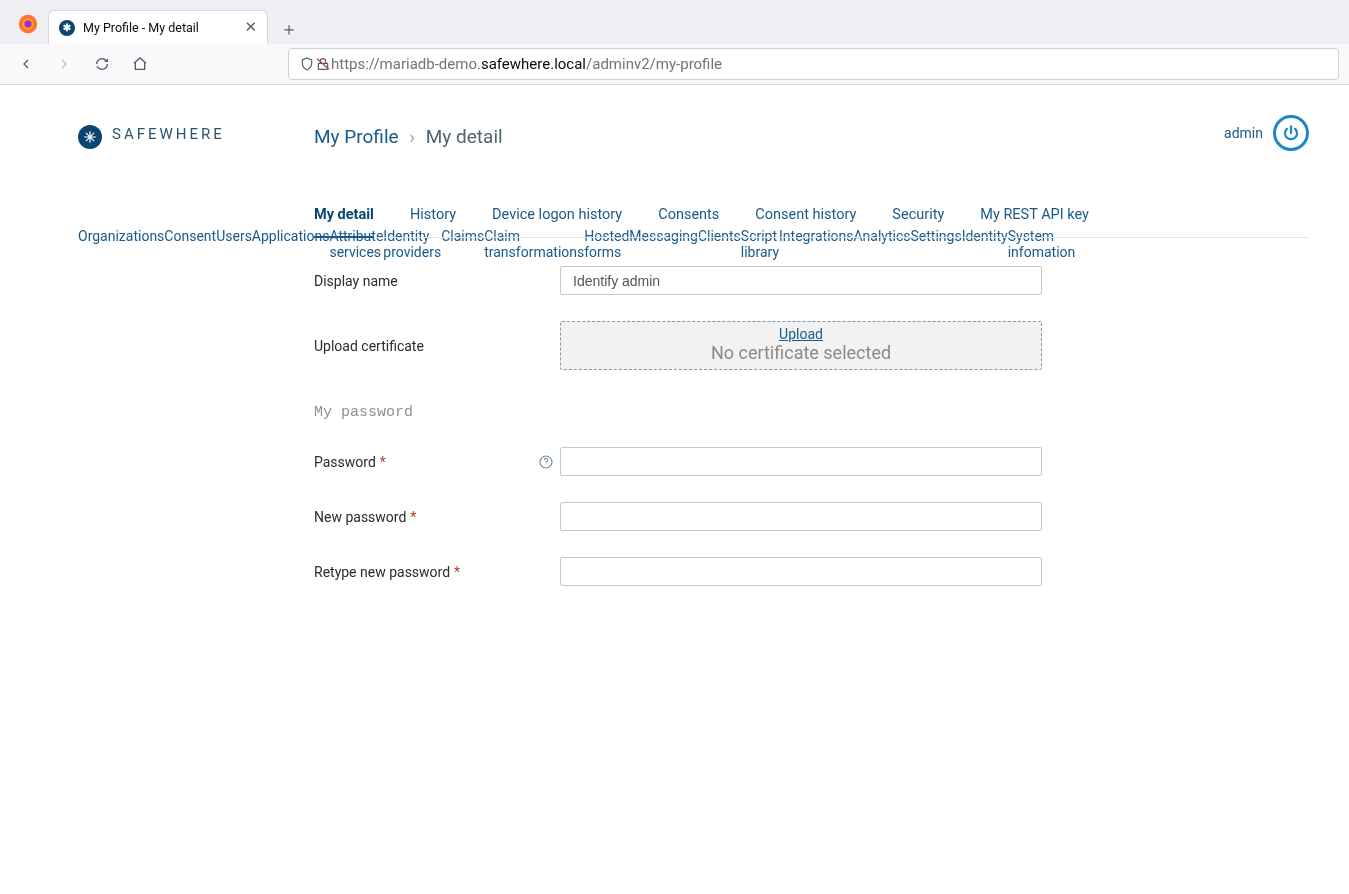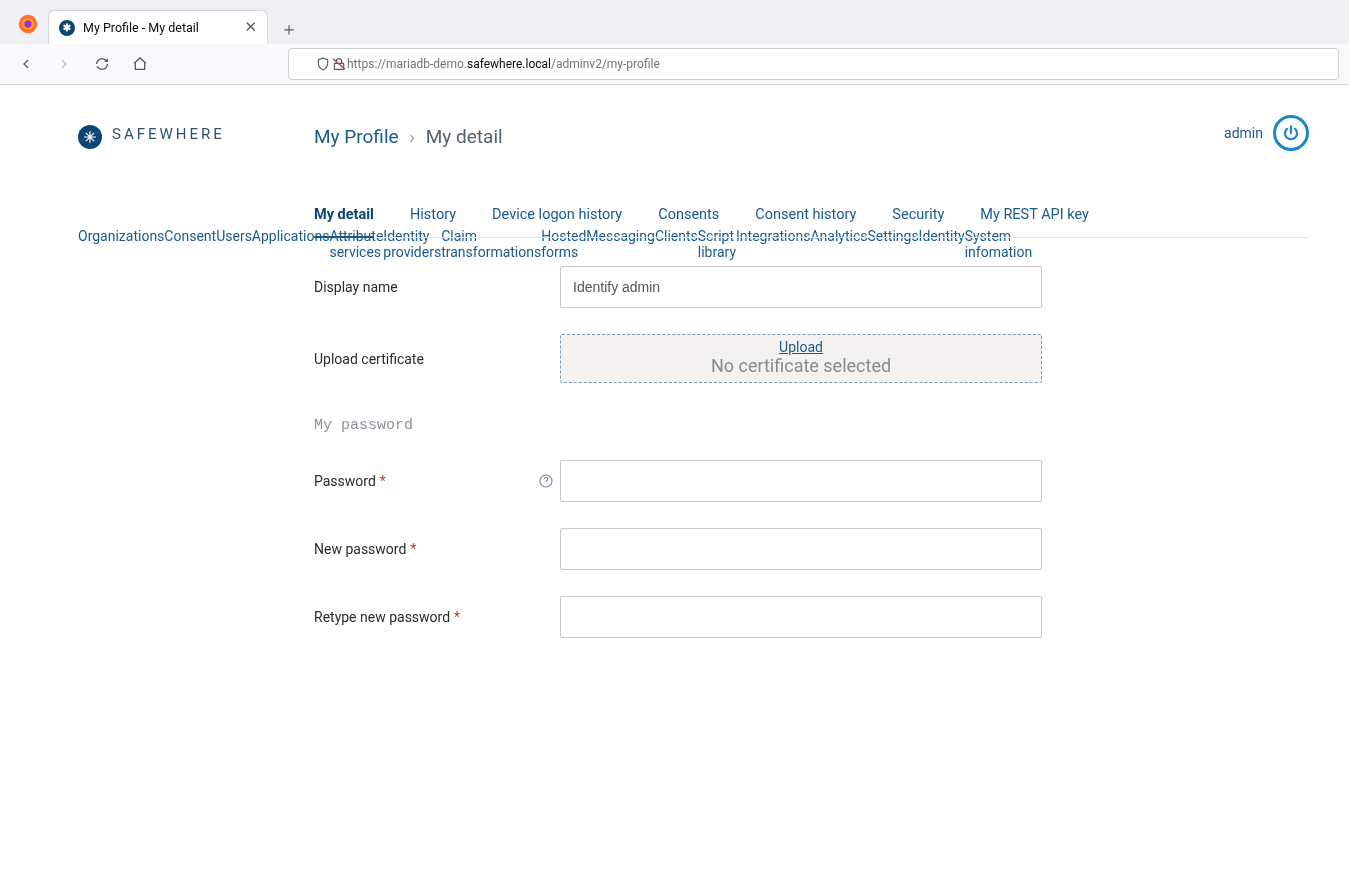--- a/index.html
+++ b/index.html
@@ -79,24 +79,24 @@
   .tool-btn.disabled { color:#bdbdc4; }
   .tool-btn svg { width:16px; height:16px; }
   .urlbar {
     flex:1;
     height:32px;
     border:1px solid #cfcfd8;
     border-radius:4px;
     background:#fff;
     display:flex;
     align-items:center;
-    padding:0 26px;
+    padding:0 10px;
     gap:0;
     color:#5b5b66;
-    font-size:12px;
+    font-size:15px;
   }
   .urlbar .url-host { color:#0c0c0d; }
   .urlbar .url-sub { color:#737373; }
   .url-icon { width:16px; height:16px; display:flex; align-items:center; justify-content:center; }
   .url-icon svg { width:16px; height:16px; }
 
   
   .app {
     display:flex;
     min-height: calc(894px - 84px);
@@ -202,21 +202,21 @@
     position:absolute;
     left:-22px; top:-8px;
     width:16px; height:16px;
     color:#6d8aa0;
   }
   .form-control {
     width: 482px;
   }
   .text-input {
     width:100%;
-    height:42px;
+    height:29px;
     border:1px solid #c8c8c8;
     border-radius:2px;
     padding:12px 12px;
     font-size:14px;
     color:#555;
     background:#fff;
   }
   .upload-box {
     width:100%;
     min-height:42px;
@@ -316,20 +316,21 @@
       </span>
       <span>SAFEWHERE</span>
     </div>
     <nav class="nav">
       <a href="#">Organizations</a>
       <a href="#">Consent</a>
       <a href="#">Users</a>
       <a href="#">Applications</a>
       <a href="#">Attribute services</a>
       <a href="#">Identity providers</a>
+      <a href="#">Claims</a>
       <a href="#">Claim transformations</a>
       <a href="#">Hosted forms</a>
       <a href="#">Messaging</a>
       <a href="#">Clients</a>
       <a href="#">Script library</a>
       <a href="#">Integrations</a>
       <a href="#">Analytics</a>
       <a href="#">Settings</a>
       <a href="#">Identity</a>
       <a href="#">System infomation</a>

